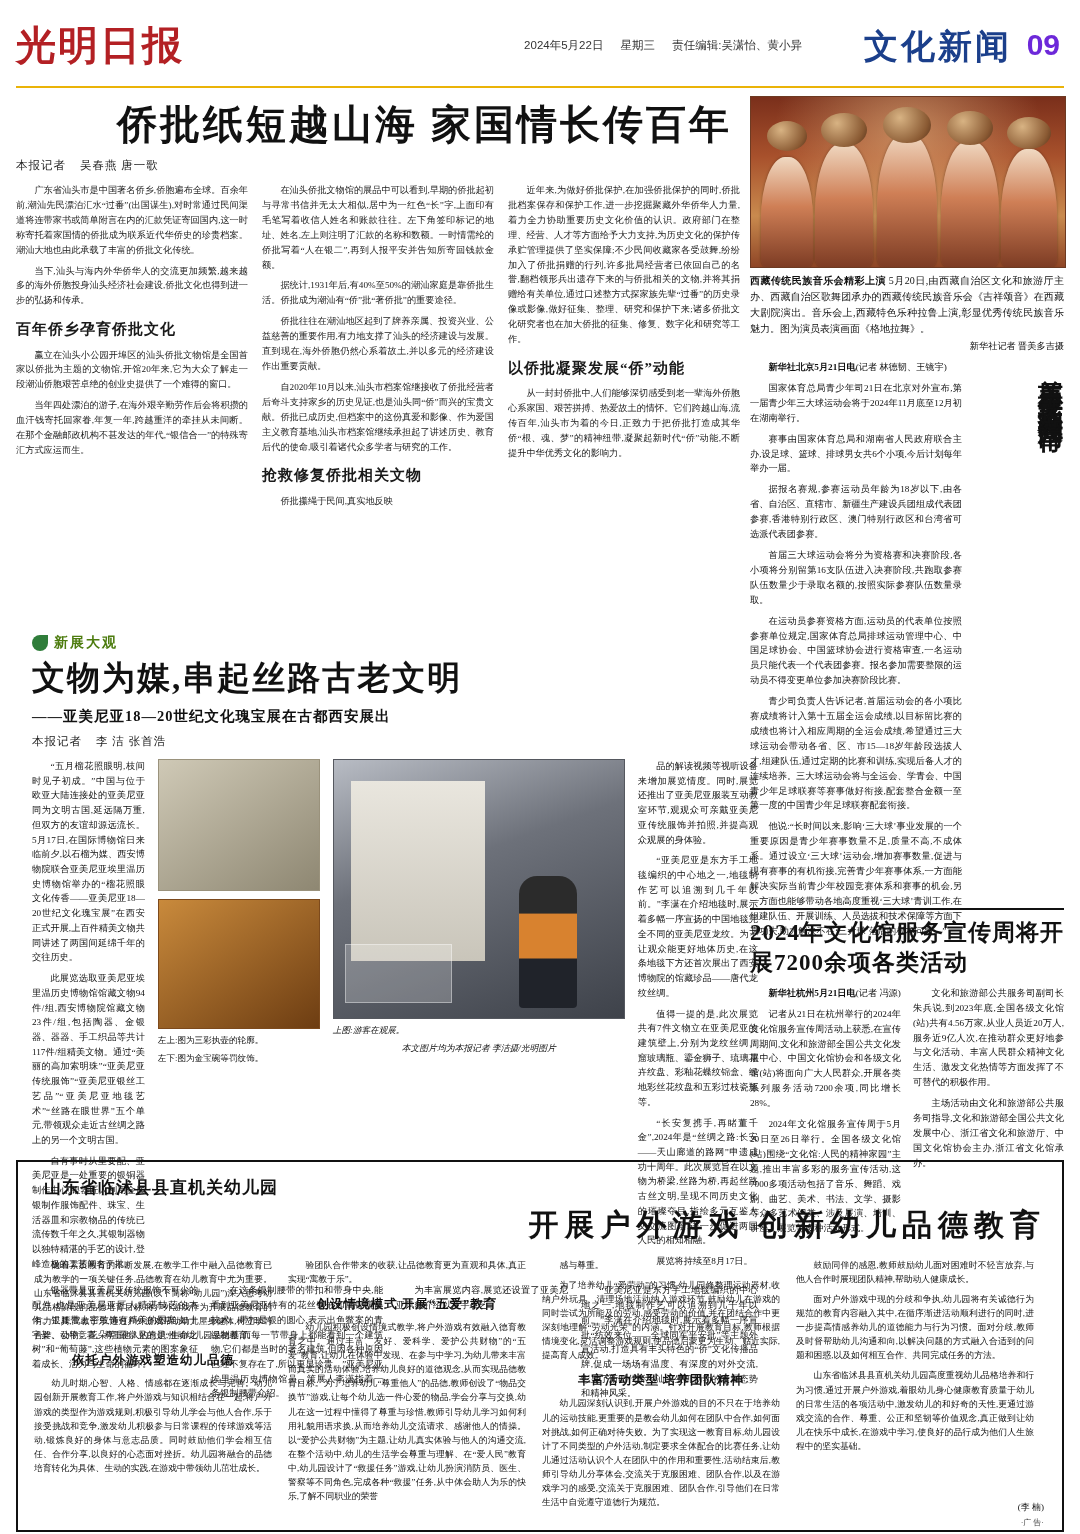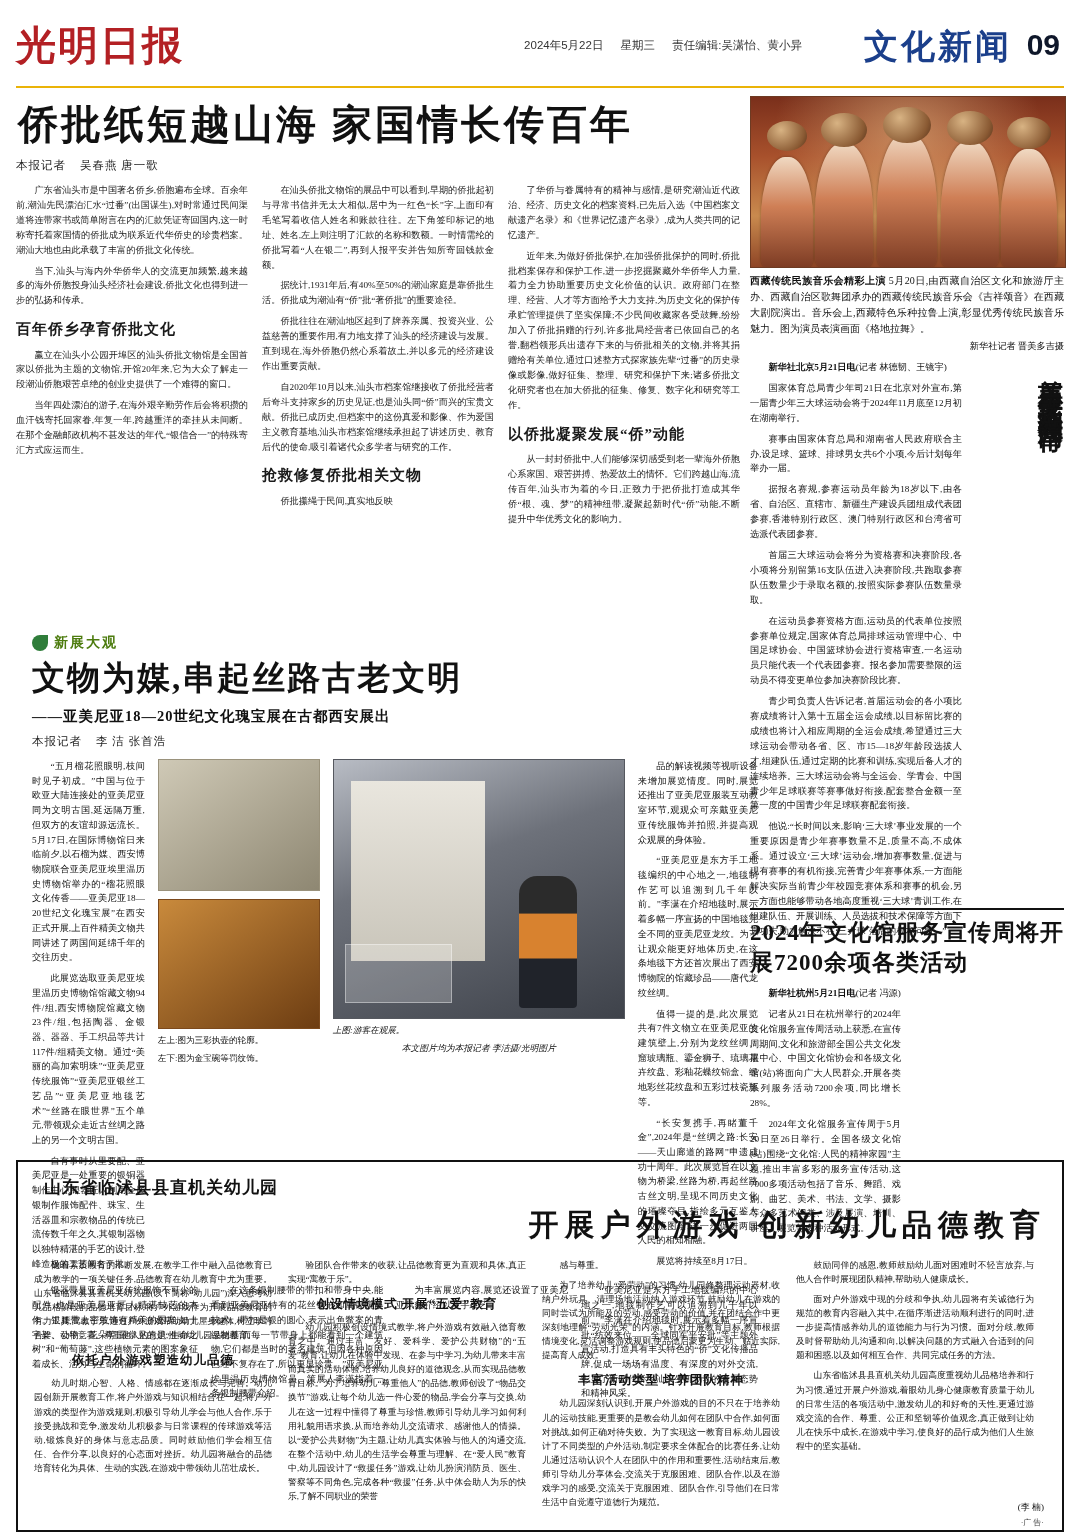--- a/index.html
+++ b/index.html
@@ -6,25 +6,25 @@
   body{width:1080px;height:1534px;font-family:"Liberation Serif",serif;color:#111;overflow:hidden;}
   .page{position:relative;width:1080px;height:1534px;padding:0;box-sizing:border-box;}
 
   
   .masthead{position:relative;height:78px;margin:8px 16px 0 16px;border-bottom:2px solid #eab308;}
   .logo{position:absolute;left:0;top:12px;width:210px;height:52px;}
   .logo-text{font-family:"Liberation Serif",serif;font-weight:bold;font-size:40px;color:#b32024;letter-spacing:2px;line-height:52px;}
   .mast-meta{position:absolute;right:262px;top:30px;font-size:11.5px;color:#333;font-family:"Liberation Sans",sans-serif;}
   .mast-meta span{margin-left:14px;}
   .mast-section{position:absolute;right:52px;top:16px;font-size:34px;font-weight:bold;color:#1b3f8b;letter-spacing:3px;}
-  .mast-pageno{position:absolute;right:4px;top:20px;font-size:30px;font-weight:bold;color:#0f172a;font-family:"Liberation Sans",sans-serif;}
+  .mast-pageno{position:absolute;right:4px;top:20px;font-size:30px;font-weight:bold;color:#6d28d9;font-family:"Liberation Sans",sans-serif;}
 
   
   .top-wrap{position:relative;margin:10px 16px 0 16px;}
-  .headline1{font-size:40px;font-weight:bold;letter-spacing:3px;line-height:1.25;margin:12px 0 8px 2px;width:700px;}
+  .headline1{font-size:40px;font-weight:bold;letter-spacing:3px;line-height:1.25;margin:12px 0 8px 16px;width:700px;text-align:right;}
   .byline{font-size:11.5px;color:#222;margin:4px 0 10px 0;letter-spacing:1px;}
   .byline b{font-weight:normal;margin-right:10px;}
 
   .cols3{display:flex;gap:14px;width:726px;}
   .col{width:232px;font-size:9.2px;line-height:1.62;text-align:justify;color:#1a1a1a;}
   .col p{margin:0 0 6px 0;text-indent:2em;}
   .subhead{font-size:15px;font-weight:bold;letter-spacing:1px;margin:9px 0 6px 0;text-indent:0;}
 
   
   .photo-block{position:absolute;right:0;top:-4px;width:314px;}
@@ -135,21 +135,20 @@
       </div>
       <div class="col">
         <p>在汕头侨批文物馆的展品中可以看到,早期的侨批起初与寻常书信并无太大相似,居中为一红色“长”字,上面印有毛笔写着收信人姓名和账款往往。左下角签印标记的地址、姓名,左上则注明了汇款的名称和数额。一时情需纶的侨批写着“人在银二”,再到人报平安并告知所寄回钱款金额。</p>
         <p>据统计,1931年后,有40%至50%的潮汕家庭是靠侨批生活。侨批成为潮汕有“侨”批“著侨批”的重要途径。</p>
         <p>侨批往往在潮汕地区起到了牌养亲属、投资兴业、公益慈善的重要作用,有力地支撑了汕头的经济建设与发展。直到现在,海外侨胞仍然心系着故土,并以多元的经济建设作出重要贡献。</p>
         <p>自2020年10月以来,汕头市档案馆继接收了侨批经营者后奇斗支持家乡的历史见证,也是汕头同“侨”而兴的宝贵文献。侨批已成历史,但档案中的这份真爱和影像、作为爱国主义教育基地,汕头市档案馆继续承担起了讲述历史、教育后代的使命,吸引着诸代众多学者与研究的工作。</p>
         <div class="subhead">抢救修复侨批相关文物</div>
         <p>侨批攥绳于民间,真实地反映</p>
       </div>
       <div class="col">
-        <p>了华侨与眷属特有的精神与感情,是研究潮汕近代政治、经济、历史文化的档案资料,已先后入选《中国档案文献遗产名录》和《世界记忆遗产名录》,成为人类共同的记忆遗产。</p>
         <p>近年来,为做好侨批保护,在加强侨批保护的同时,侨批批档案保存和保护工作,进一步挖掘聚藏外华侨华人力量,着力全力协助重要历史文化价值的认识。政府部门在整理、经营、人才等方面给予大力支持,为历史文化的保护传承贮管理提供了坚实保障;不少民间收藏家各受鼓舞,纷纷加入了侨批捐赠的行列,许多批局经营者已依回自己的名誉,翻档领形兵出遗存下来的与侨批相关的文物,并将其捐赠给有关单位,通过口述整方式探家族先辈“过番”的历史录像或影像,做好征集、整理、研究和保护下来;诸多侨批文化研究者也在加大侨批的征集、修复、数字化和研究等工作。</p>
         <p></p>
         <div class="subhead">以侨批凝聚发展“侨”动能</div>
         <p>从一封封侨批中,人们能够深切感受到老一辈海外侨胞心系家国、艰苦拼搏、热爱故土的情怀。它们跨越山海,流传百年,汕头市为着的今日,正致力于把侨批打造成其华侨“根、魂、梦”的精神纽带,凝聚起新时代“侨”动能,不断提升中华优秀文化的影响力。</p>
       </div>
     </div>
   </div>
 
   <div style="position:absolute;left:770px;top:360px;width:0;height:0;"></div>
 
@@ -229,20 +228,24 @@
   </div>
 
   <div class="right2" style="position:absolute;right:16px;top:900px;width:314px;">
     <div class="headline3">2024年文化馆服务宣传周将开展7200余项各类活动</div>
     <div class="r2-cols">
       <div class="r2c">
         <p><b>新华社杭州5月21日电</b><span>(记者 冯源)</span></p>
         <p>记者从21日在杭州举行的2024年文化馆服务宣传周活动上获悉,在宣传周期间,文化和旅游部全国公共文化发展中心、中国文化馆协会和各级文化馆(站)将面向广大人民群众,开展各类系列服务活动7200余项,同比增长28%。</p>
         <p>2024年文化馆服务宣传周于5月20日至26日举行。全国各级文化馆(站)围绕“文化馆:人民的精神家园”主题,推出丰富多彩的服务宣传活动,这7000多项活动包括了音乐、舞蹈、戏剧、曲艺、美术、书法、文学、摄影等众多艺术门类、涉及展演、培训、讲座、展览等多种活动形式。</p>
       </div>
+      <div class="r2c">
+        <p>文化和旅游部公共服务司副司长朱兵说,到2023年底,全国各级文化馆(站)共有4.56万家,从业人员近20万人,服务近9亿人次,在推动群众更好地参与文化活动、丰富人民群众精神文化生活、激发文化热情等方面发挥了不可替代的积极作用。</p>
+        <p>主场活动由文化和旅游部公共服务司指导,文化和旅游部全国公共文化发展中心、浙江省文化和旅游厅、中国文化馆协会主办,浙江省文化馆承办。</p>
+      </div>
     </div>
   </div>
 
   <div class="ad">
     <div class="ad-org">山东省临沭县县直机关幼儿园</div>
     <div class="ad-title">开展户外游戏  创新幼儿品德教育</div>
     <div class="ad-cols">
       <div class="adc">
         <p>随着素质教育的不断发展,在教学工作中融入品德教育已成为教学的一项关键任务,品德教育在幼儿教育中尤为重要。山东省临沭县县直机关幼儿园(以下简称“幼儿园”)深入思考幼儿品格阶段的品德培育目标,将户外游戏作为开展品德教育的有力工具,寓教于乐,通过户外游戏帮助幼儿屋身健体,树立学习合作、公平竞赛、尊重他人的意识,推动幼儿园品德教育。</p>
         <div class="adsub">依托户外游戏塑造幼儿品德</div>

